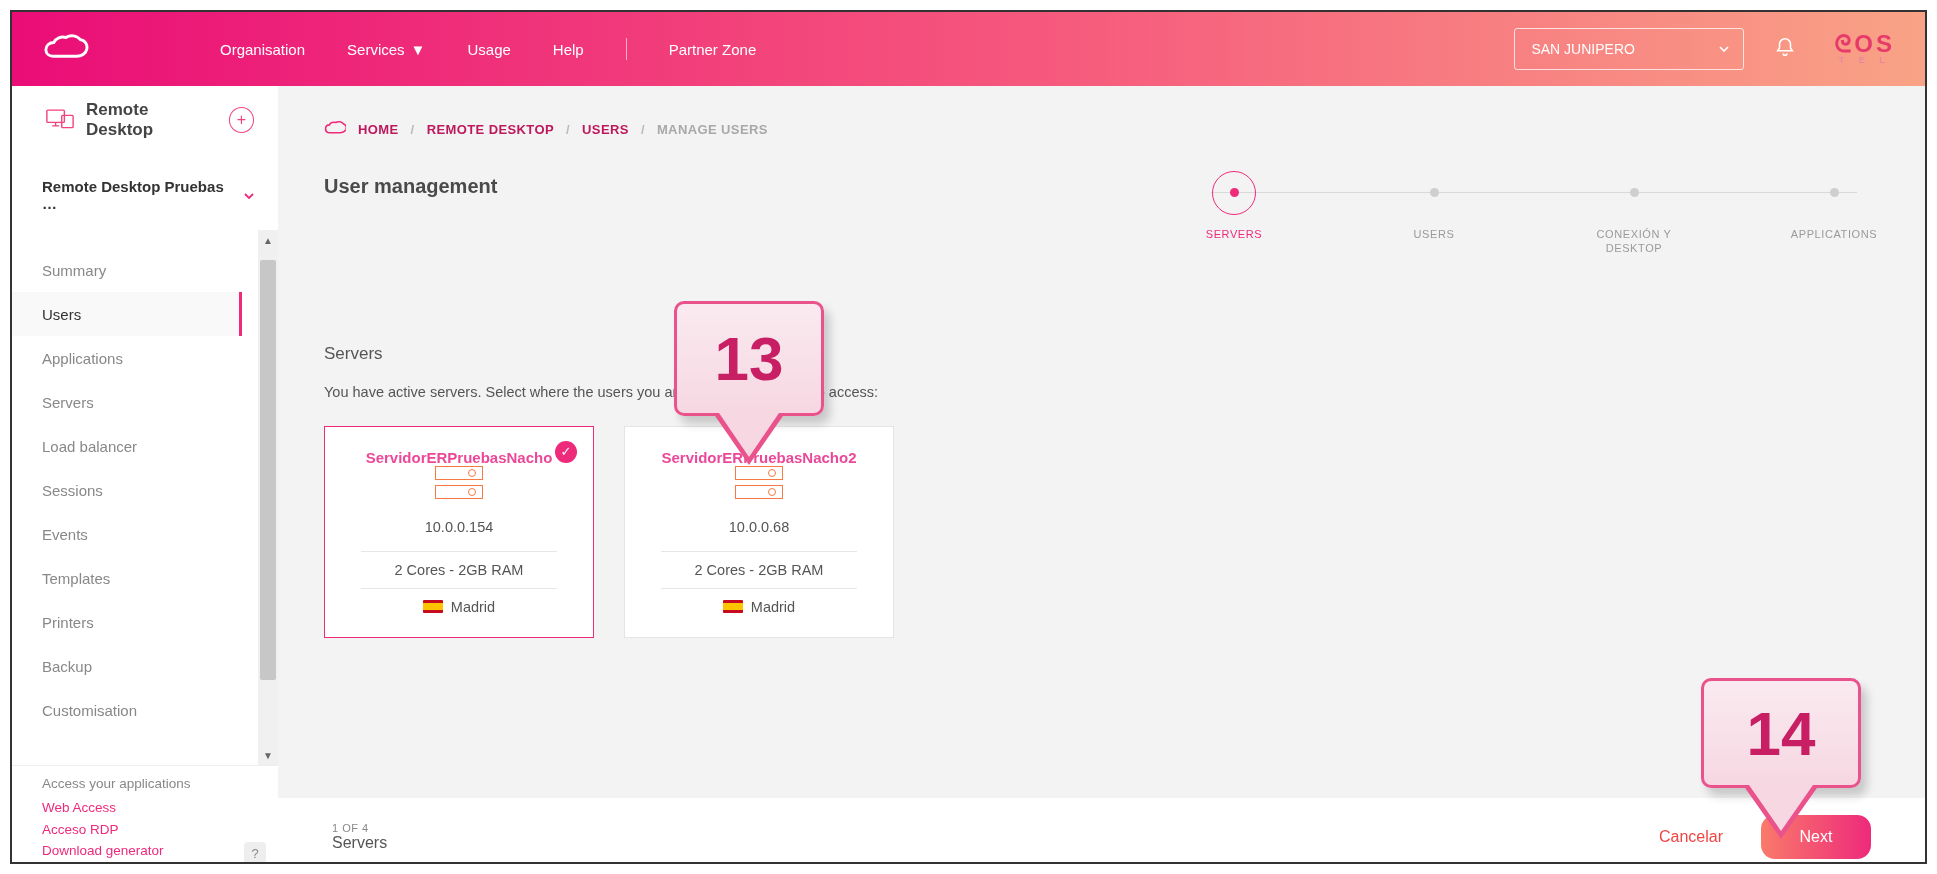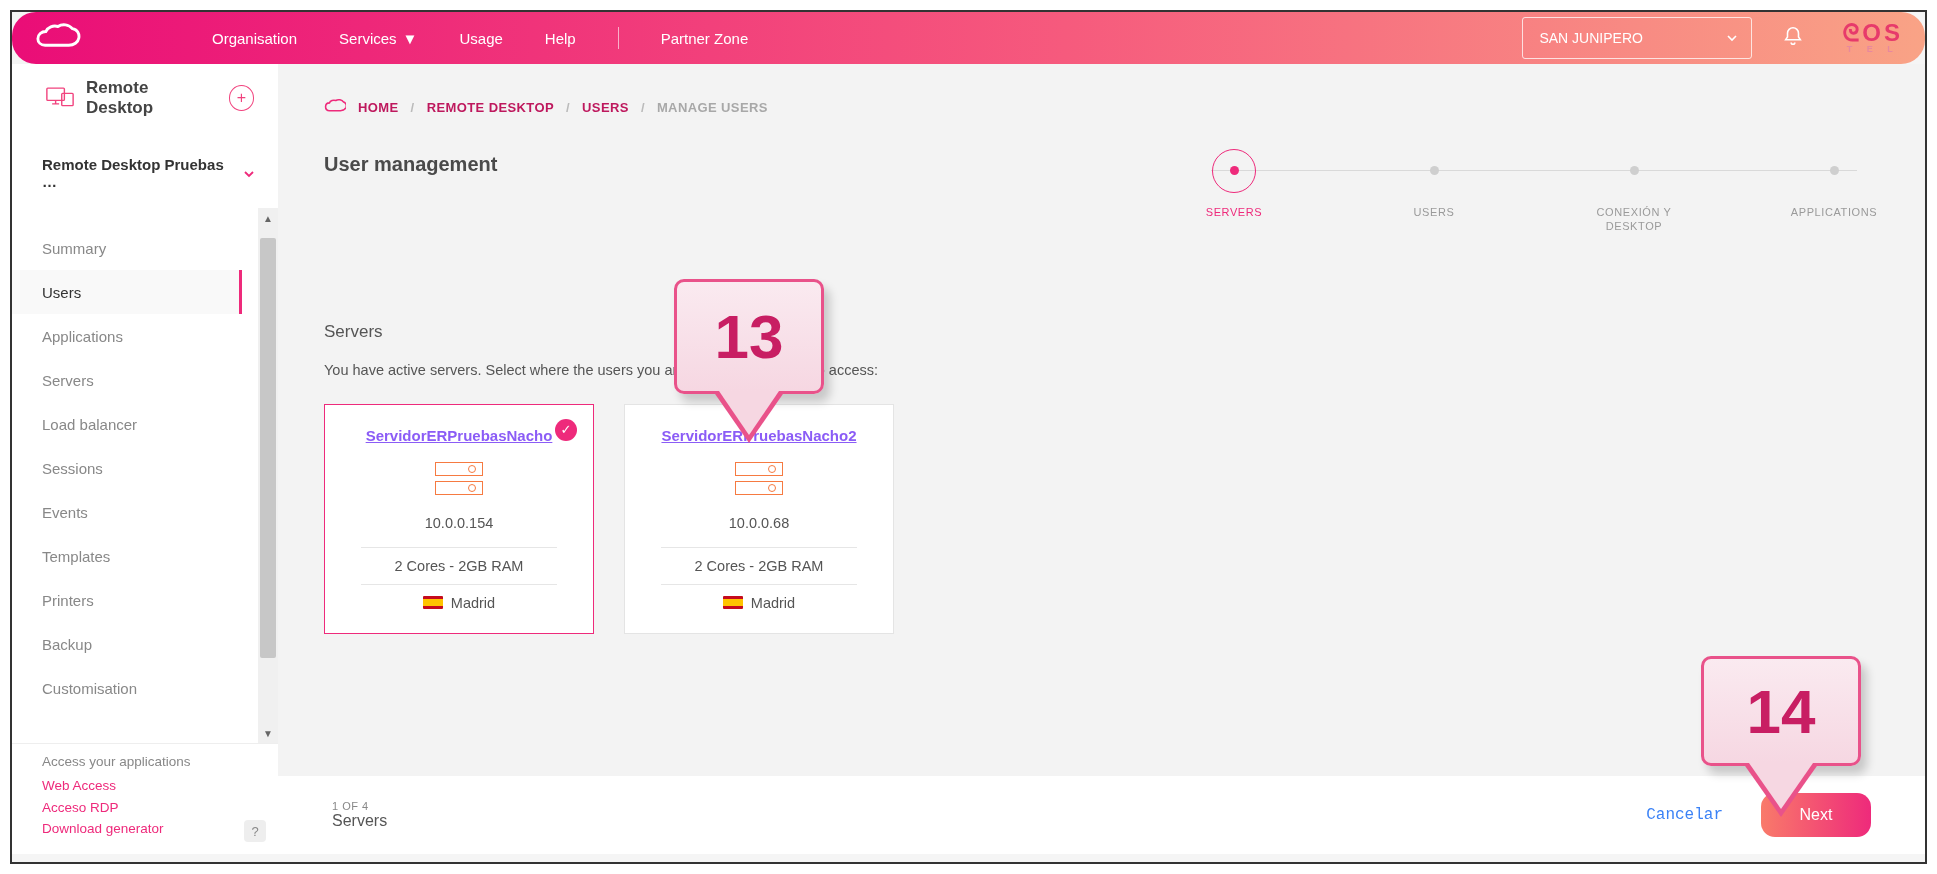--- a/index.html
+++ b/index.html
@@ -1,20 +1,20 @@
 <!DOCTYPE html>
 <html><head>
 <meta charset="utf-8">
 <style>
   * { margin:0; padding:0; box-sizing:border-box; font-family:"Segoe UI", Arial, sans-serif; }
   body { width:1937px; height:874px; background:#fff; position:relative; overflow:hidden; transform-origin:top left; }
   .frame { position:absolute; inset:0; margin:10px; border:2px solid #333; overflow:hidden; background:#f5f5f5; }
   
-  .topbar { height:52px; display:flex; align-items:center; padding:0 22px;
-            background:linear-gradient(90deg,#ea0d77 0%,#f65a7d 55%,#f9a386 100%); color:#fff;border-radius:24px; }
+  .topbar { height:74px; display:flex; align-items:center; padding:0 30px;
+            background:linear-gradient(90deg,#ea0d77 0%,#f65a7d 55%,#f9a386 100%); color:#fff; }
   .brand-logo { width:48px; height:48px; display:flex; align-items:center; justify-content:center; }
   .brand-logo svg { width:46px; height:30px; }
   .topnav { display:flex; gap:42px; margin-left:130px; font-size:15px; align-items:center; }
   .topnav .item { cursor:pointer; display:flex; align-items:center; gap:6px; }
   .vsep { width:1px; height:22px; background:rgba(255,255,255,.6); }
   .spacer { flex:1; }
   .org-select { position:relative; width:230px; height:42px; border:1px solid rgba(255,255,255,.75);
                 border-radius:3px; display:flex; align-items:center; padding:0 16px; cursor:pointer;
                 color:#fff; font-size:14px; }
   .org-select .caret { position:absolute; right:14px; }
@@ -83,40 +83,40 @@
   .sect{ padding:88px 46px 0; }
   .sect h3{ font-size:17px; color:#555; font-weight:400; margin-bottom:20px;}
   .sect p.hint{ font-size:14.5px; color:#555; margin-bottom:26px;}
   .cards{ display:flex; gap:30px; }
   .scard{ width:270px; background:#fff; border:1px solid #e4e4e4; padding:22px 18px 22px;
           text-align:center; position:relative; cursor:pointer;}
   .scard.selected{ border:1.5px solid #ee2a7b; }
   .scard .chk{ position:absolute; top:14px; right:16px; width:22px; height:22px; background:#ee2a7b;
                border-radius:50%; display:flex; align-items:center; justify-content:center; color:#fff;
                font-size:13px;}
-  .scard .name{ font-weight:700; color:#8b5cf6; font-size:15px; margin-bottom:18px;text-decoration:underline;}
+  .scard .name{ font-weight:700; color:#ec4899; font-size:15px; }
   .srv-icon{display:flex;flex-direction:column;gap:5px;align-items:center;margin:0 auto 14px;}
   .srv-icon .bar{ width:48px; height:14px; border:1.4px solid #f67a41; position:relative;}
   .srv-icon .bar::after{content:"";position:absolute;right:6px;top:50%;transform:translateY(-50%);
                         width:6px;height:6px;border:1.4px solid #f67a41;border-radius:50%;}
   .scard .ip{ color:#555; font-size:14.5px; padding:6px 0;}
   .scard .divider{ height:1px; background:#e6e6e6; margin:10px 18px;}
   .scard .spec{ color:#555; font-size:14.5px;}
   .scard .loc{ display:flex; align-items:center; justify-content:center; gap:8px; color:#555;
                font-size:14.5px; margin-top:10px;}
   .flag-es{ width:20px; height:13px; background:linear-gradient(#c60b1e 0 25%,#ffc400 25% 75%,#c60b1e 75%);
             display:inline-block; border-radius:1px;}
 
   
   .footer{ position:absolute; left:0; right:0; bottom:0; background:#fff; height:78px;
            display:flex; align-items:center; padding:0 54px;justify-content:space-between; }
   .footer .pg .of{ font-size:11px; color:#888; letter-spacing:.5px;}
   .footer .pg .step-name{ font-size:16px; color:#555; }
   .footer .actions{ margin-left:auto; display:flex; align-items:center; gap:38px;}
-  .footer .cancel{ color:#3b82f6; font-size:16px; cursor:pointer;font-family:Liberation Mono, monospace;}
+  .footer .cancel{ color:#ef4444; font-size:16px; cursor:pointer;}
   .footer .next{ width:110px; height:44px; border:none; border-radius:14px; color:#fff; font-size:16px;
                  cursor:pointer; background:linear-gradient(90deg,#f97a6a,#ee2a7b);}
 
   
   .callout{ position:absolute; background:linear-gradient(#faeaf0,#f6d7e2); border:3px solid #e9528a;
             border-radius:10px; color:#c81e63; font-weight:800; display:flex; align-items:center;
             justify-content:center; box-shadow:6px 8px 10px rgba(0,0,0,.18);}
   .callout .num{ font-size:62px; }
   .callout .arrow{ position:absolute; width:0; height:0; }
   

